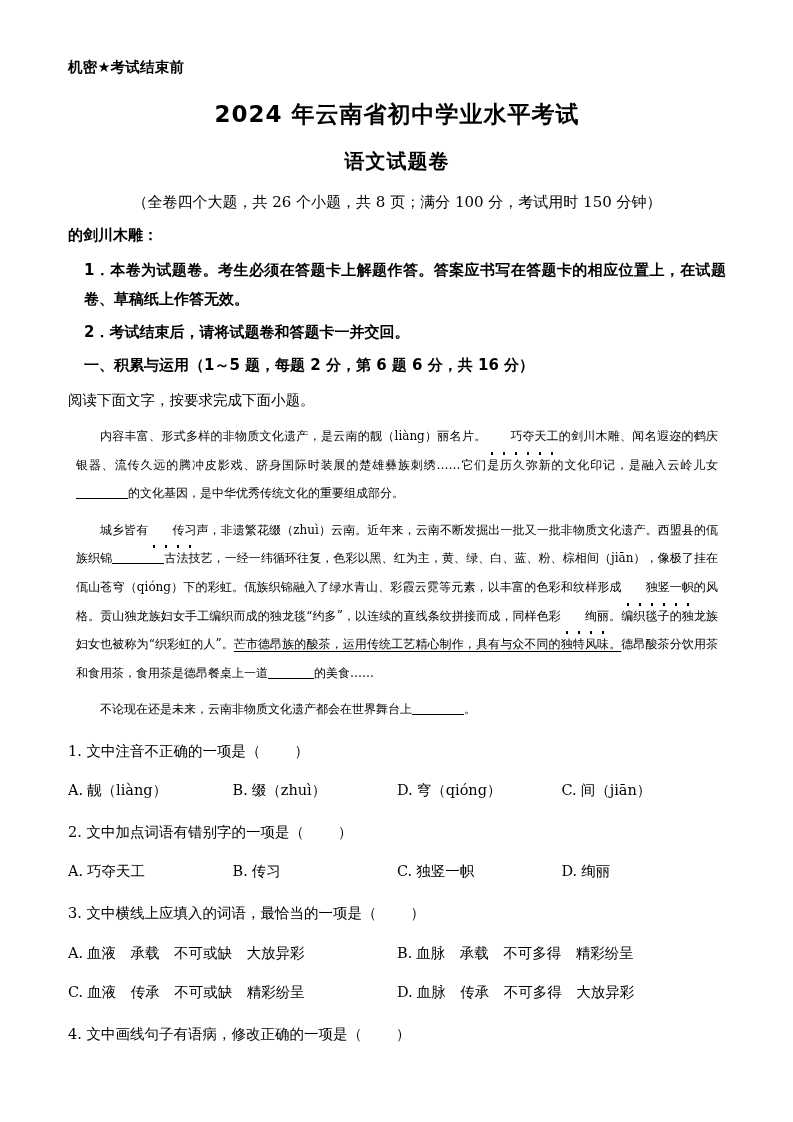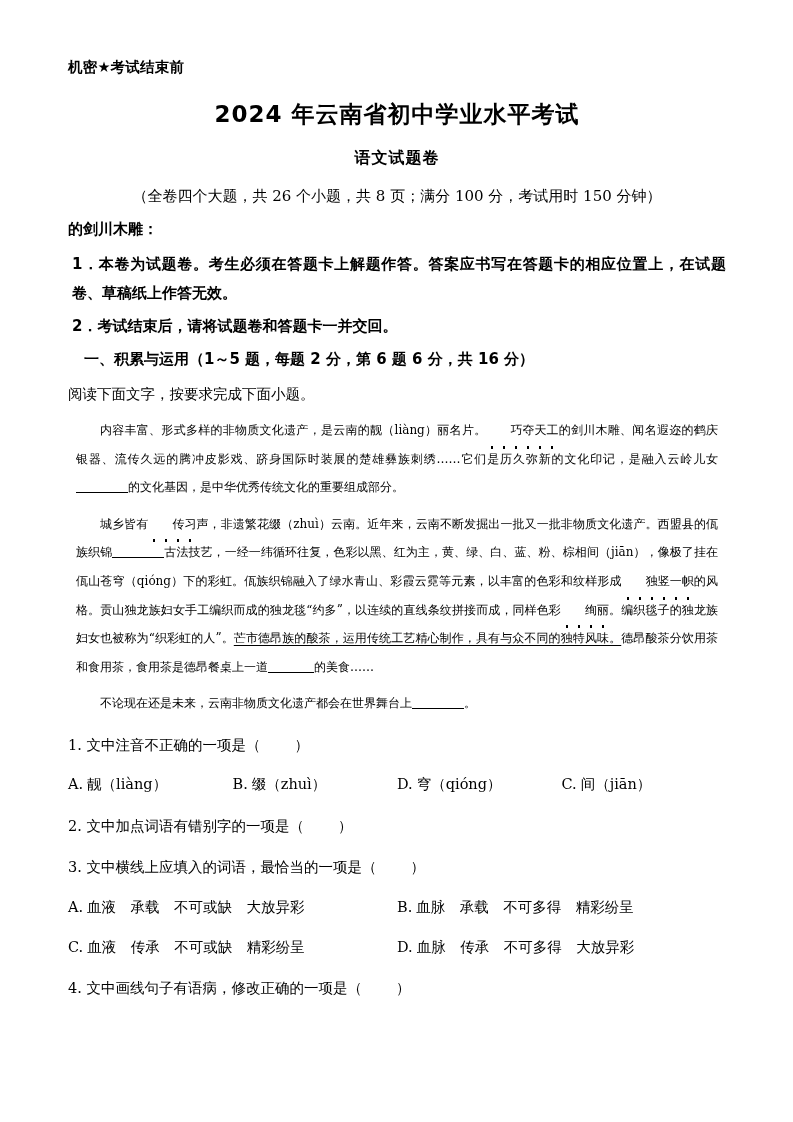--- a/index.html
+++ b/index.html
@@ -42,21 +42,21 @@
     font-family: "DejaVu Sans", "Liberation Sans", sans-serif;
     font-weight: bold;
     font-size: 23px;
     letter-spacing: 1px;
     margin: 0 0 18px 0;
   }
   .title-sub {
     text-align: center;
     font-family: "DejaVu Sans", "Liberation Sans", sans-serif;
     font-weight: bold;
-    font-size: 16px;
+    font-size: 20px;
     letter-spacing: 1px;
     margin: 0 0 18px 0;
   }
   .exam-meta {
     text-align: center;
     font-family: "DejaVu Serif", "Liberation Serif", serif;
     font-size: 15px;
     margin: 0 0 14px 0;
   }
 
@@ -65,21 +65,21 @@
     font-family: "DejaVu Sans", "Liberation Sans", sans-serif;
     font-weight: bold;
     font-size: 15px;
     margin: 0 0 11px 0;
   }
   .notice-item {
     font-family: "DejaVu Sans", "Liberation Sans", sans-serif;
     font-weight: bold;
     font-size: 15px;
     line-height: 1.95;
-    margin: 0 0 3px 4px;
+    margin: 0 0 3px 16px;
     text-align: justify;
   }
   .section-head {
     font-family: "DejaVu Sans", "Liberation Sans", sans-serif;
     font-weight: bold;
     font-size: 15px;
     margin: 9px 0 12px 16px;
   }
 
   
@@ -176,20 +176,26 @@
 
     <div class="question"><span>1.</span> <span>文中注音不正确的一项是（</span><span class="paren"></span><span>）</span></div>
     <div class="opts cols4">
       <div class="opt"><span class="lab">A.</span><span>靓（liàng）</span></div>
       <div class="opt"><span class="lab">B.</span><span>缀（zhuì）</span></div>
       <div class="opt"><span class="lab">D.</span><span>穹（qióng）</span></div>
       <div class="opt"><span class="lab">C.</span><span>间（jiān）</span></div>
     </div>
 
     <div class="question"><span>2.</span> <span>文中加点词语有错别字的一项是（</span><span class="paren"></span><span>）</span></div>
+    <div class="opts cols4">
+      <div class="opt"><span class="lab">A.</span><span>巧夺天工</span></div>
+      <div class="opt"><span class="lab">B.</span><span>传习</span></div>
+      <div class="opt"><span class="lab">C.</span><span>独竖一帜</span></div>
+      <div class="opt"><span class="lab">D.</span><span>绚丽</span></div>
+    </div>
 
     <div class="question"><span>3.</span> <span>文中横线上应填入的词语，最恰当的一项是（</span><span class="paren"></span><span>）</span></div>
     <div class="opts cols2">
       <div class="opt"><span class="lab">A.</span><span>血液　承载　不可或缺　大放异彩</span></div>
       <div class="opt"><span class="lab">B.</span><span>血脉　承载　不可多得　精彩纷呈</span></div>
     </div>
     <div class="opts cols2">
       <div class="opt"><span class="lab">C.</span><span>血液　传承　不可或缺　精彩纷呈</span></div>
       <div class="opt"><span class="lab">D.</span><span>血脉　传承　不可多得　大放异彩</span></div>
     </div>

